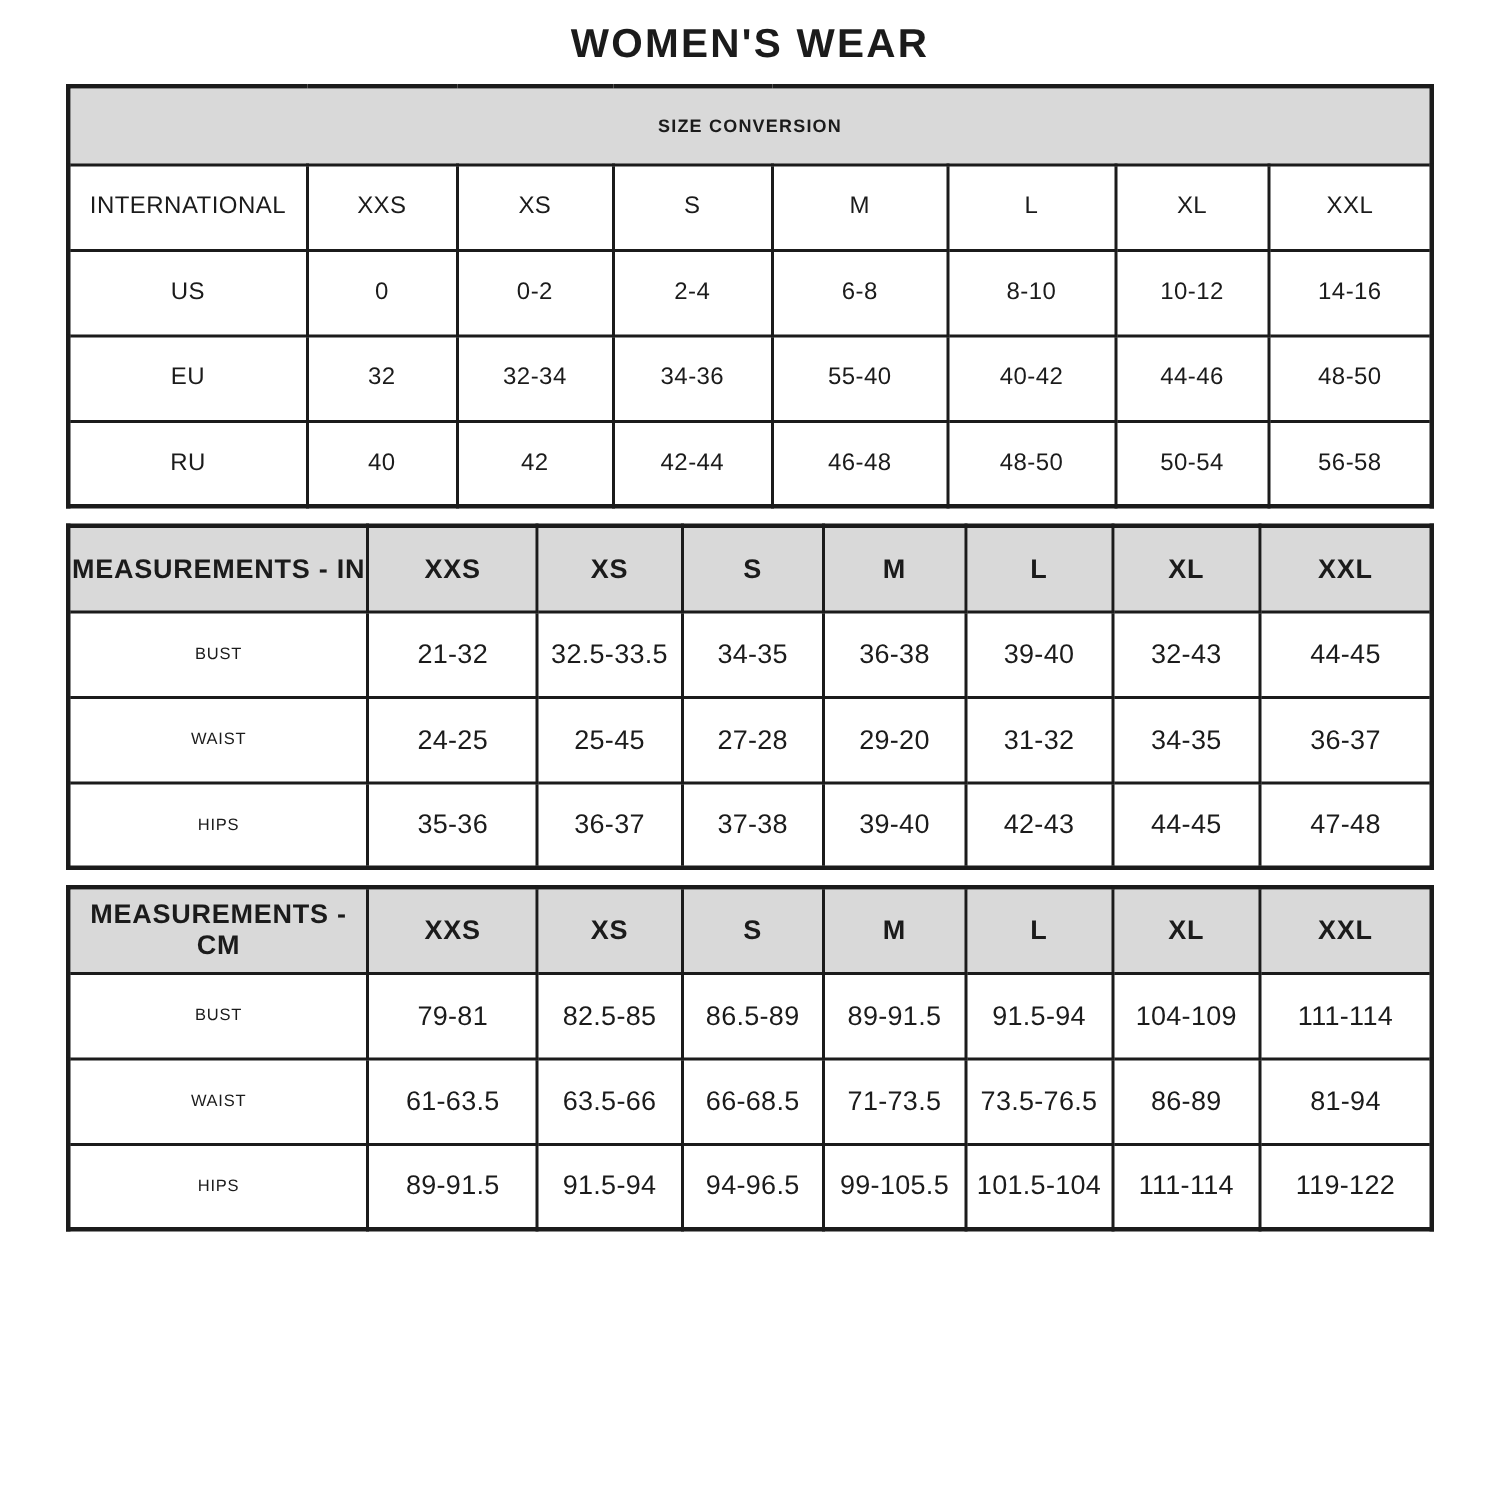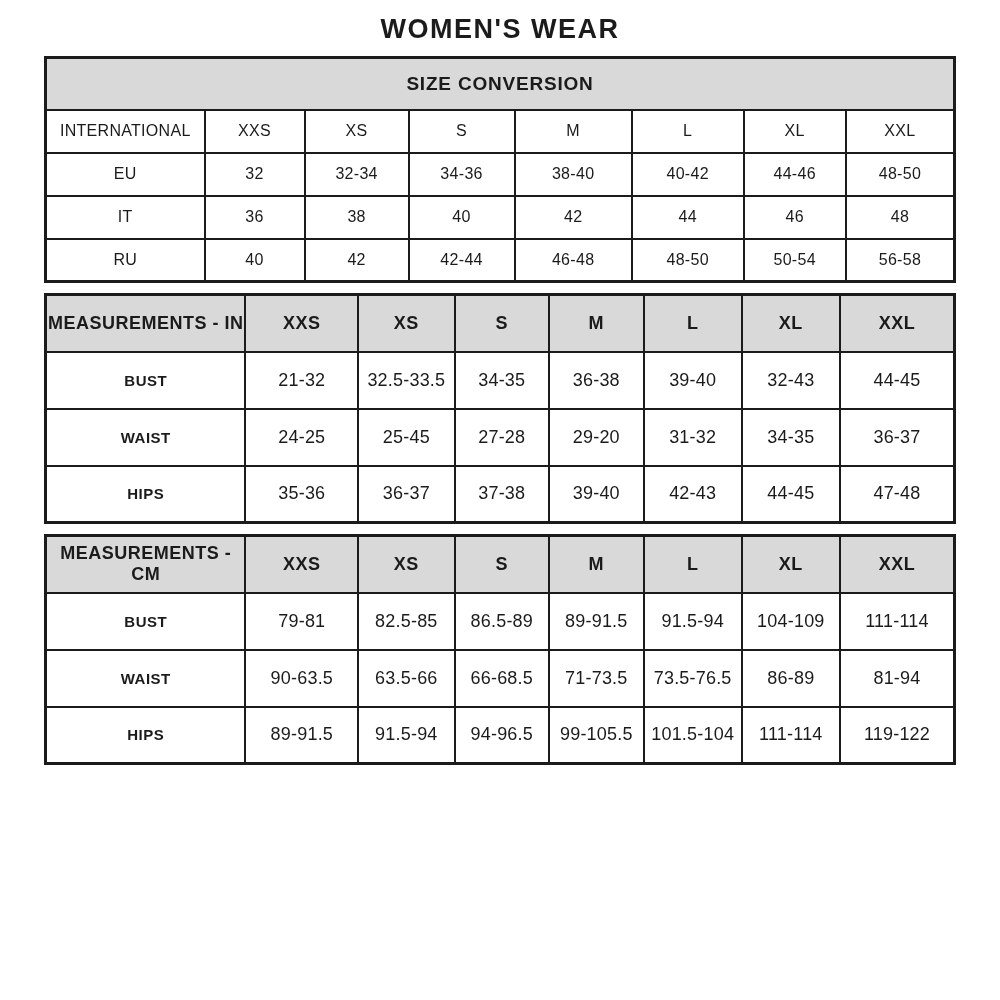--- a/index.html
+++ b/index.html
@@ -33,35 +33,35 @@
   .tbl th,.tbl td{
     border:2px solid var(--border);
     text-align:center;
     vertical-align:middle;
     overflow:hidden;
   }
   
   .t1 .banner{
     background:var(--header-bg);
     height:52px;
-    font-size:19px;
+    font-size:12px;
     font-weight:bold;
     letter-spacing:0.8px;
   }
-  .t1 tbody tr{height:43px;}
+  .t1 tbody tr{height:57px;}
   .t1 tbody td{font-size:16px;font-weight:normal;letter-spacing:0.3px;}
   
   .tm tr{height:57px;}
   .tm th.hdr{
     background:var(--header-bg);
     font-size:18px;
     font-weight:bold;
     letter-spacing:0.5px;
   }
-  .tm td.lbl{font-size:15px;font-weight:bold;letter-spacing:0.5px;}
+  .tm td.lbl{font-size:11px;font-weight:normal;letter-spacing:0.5px;}
   .tm td.val{font-size:18px;font-weight:normal;letter-spacing:0.2px;}
 </style>
 </head>
 <body>
 
 <div class="page">
 
   <div class="page-title">WOMEN'S WEAR</div>
 
   <table class="tbl t1">
@@ -85,38 +85,38 @@
           <td>INTERNATIONAL</td>
           <td>XXS</td>
           <td>XS</td>
           <td>S</td>
           <td>M</td>
           <td>L</td>
           <td>XL</td>
           <td>XXL</td>
         </tr>
         <tr>
+          <td>US</td>
+          <td>0</td>
+          <td>0-2</td>
+          <td>2-4</td>
+          <td>6-8</td>
+          <td>8-10</td>
+          <td>10-12</td>
+          <td>14-16</td>
+        </tr>
+        <tr>
           <td>EU</td>
           <td>32</td>
           <td>32-34</td>
           <td>34-36</td>
-          <td>38-40</td>
+          <td>55-40</td>
           <td>40-42</td>
           <td>44-46</td>
           <td>48-50</td>
-        </tr>
-        <tr>
-          <td>IT</td>
-          <td>36</td>
-          <td>38</td>
-          <td>40</td>
-          <td>42</td>
-          <td>44</td>
-          <td>46</td>
-          <td>48</td>
         </tr>
         <tr>
           <td>RU</td>
           <td>40</td>
           <td>42</td>
           <td>42-44</td>
           <td>46-48</td>
           <td>48-50</td>
           <td>50-54</td>
           <td>56-58</td>
@@ -206,21 +206,21 @@
           <td class="val">79-81</td>
           <td class="val">82.5-85</td>
           <td class="val">86.5-89</td>
           <td class="val">89-91.5</td>
           <td class="val">91.5-94</td>
           <td class="val">104-109</td>
           <td class="val">111-114</td>
         </tr>
         <tr>
           <td class="lbl">WAIST</td>
-          <td class="val">90-63.5</td>
+          <td class="val">61-63.5</td>
           <td class="val">63.5-66</td>
           <td class="val">66-68.5</td>
           <td class="val">71-73.5</td>
           <td class="val">73.5-76.5</td>
           <td class="val">86-89</td>
           <td class="val">81-94</td>
         </tr>
         <tr>
           <td class="lbl">HIPS</td>
           <td class="val">89-91.5</td>

